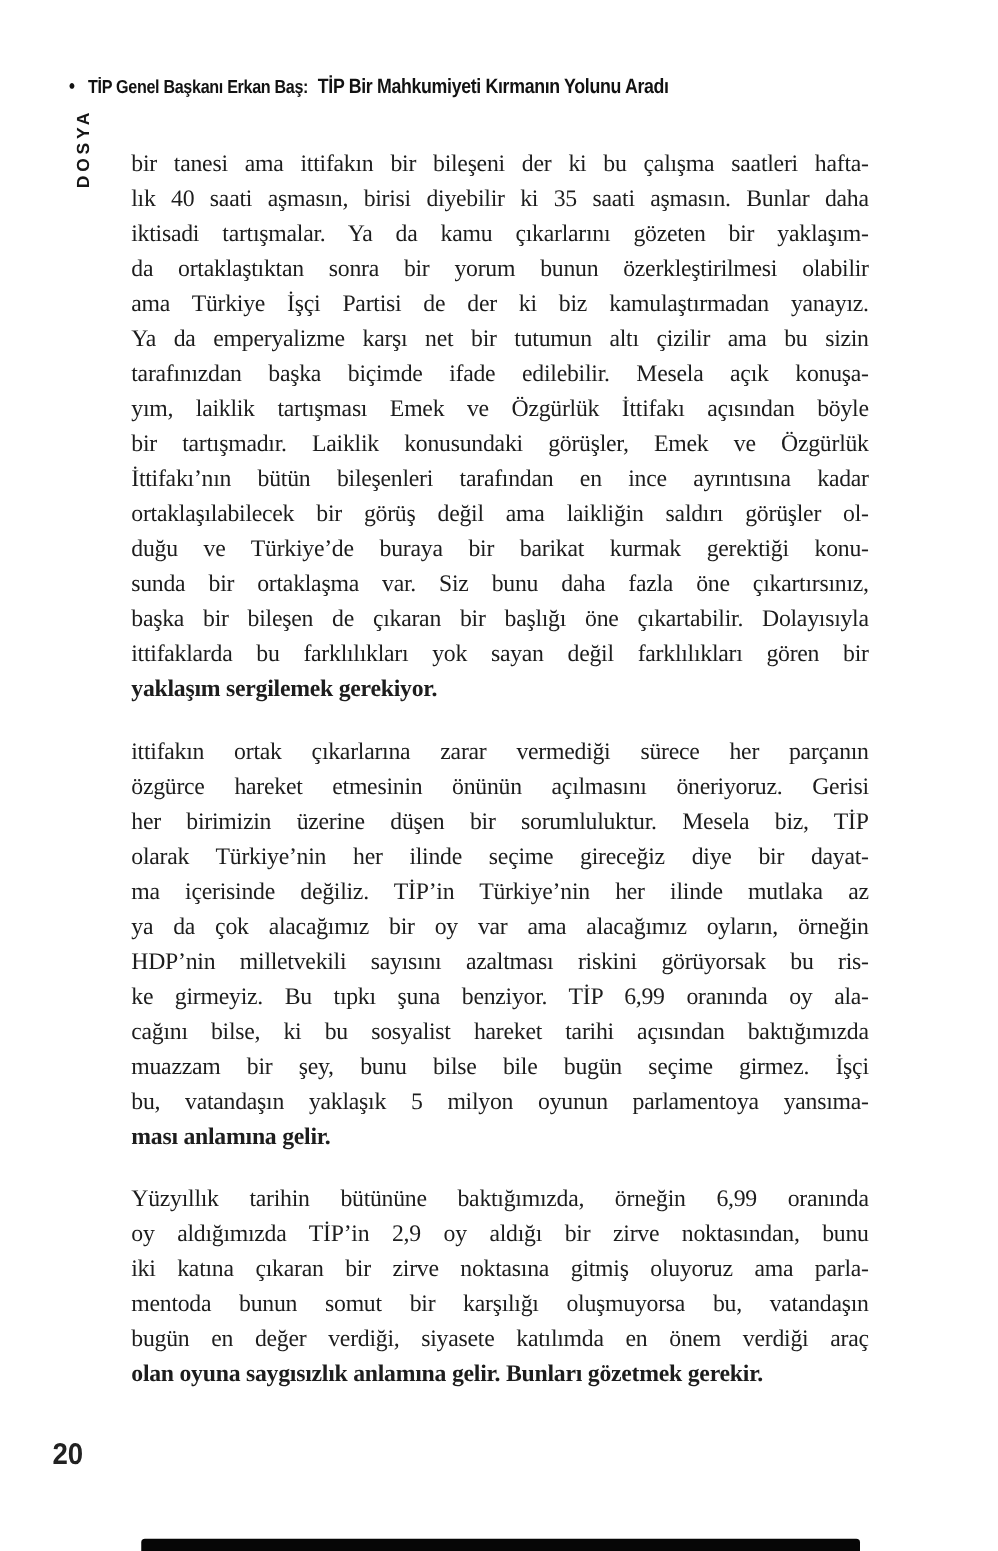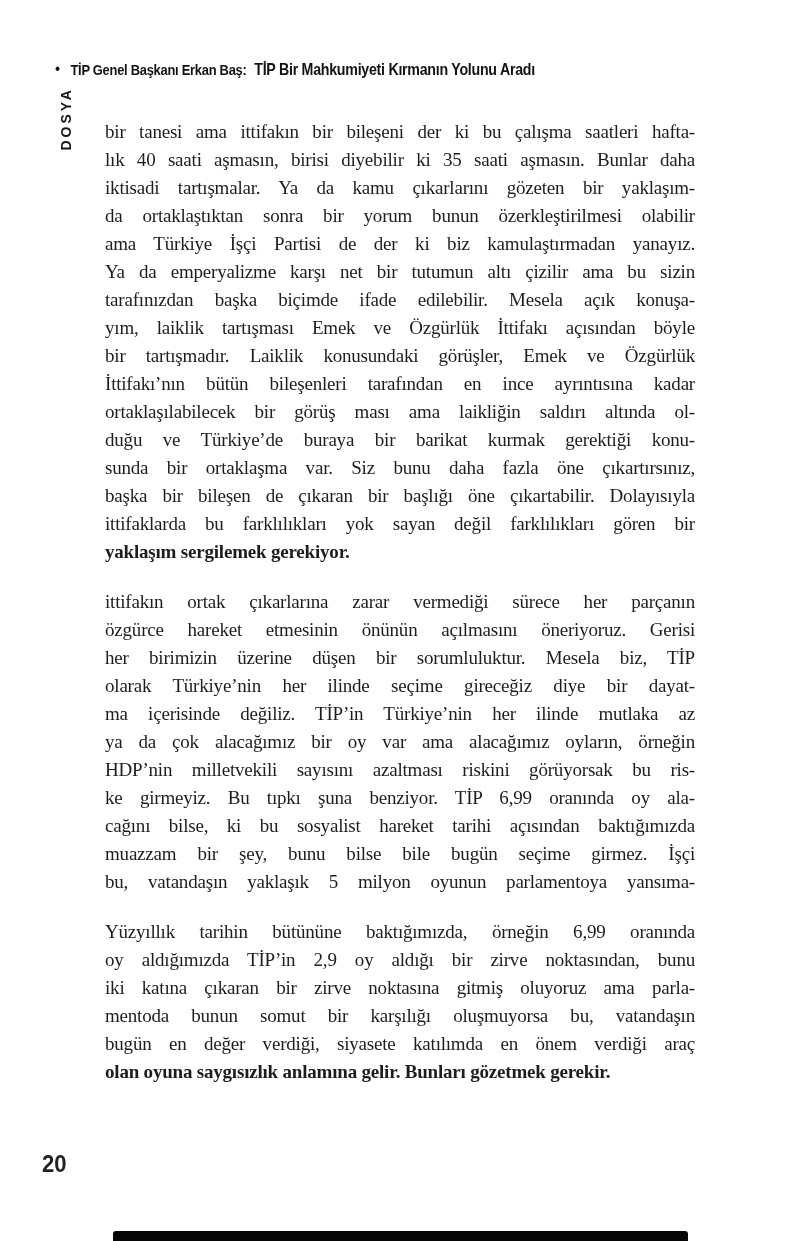--- a/index.html
+++ b/index.html
@@ -59,39 +59,40 @@
       <div class="line">bir tanesi ama ittifakın bir bileşeni der ki bu çalışma saatleri hafta-</div>
       <div class="line">lık 40 saati aşmasın, birisi diyebilir ki 35 saati aşmasın. Bunlar daha</div>
       <div class="line">iktisadi tartışmalar. Ya da kamu çıkarlarını gözeten bir yaklaşım-</div>
       <div class="line">da ortaklaştıktan sonra bir yorum bunun özerkleştirilmesi olabilir</div>
       <div class="line">ama Türkiye İşçi Partisi de der ki biz kamulaştırmadan yanayız.</div>
       <div class="line">Ya da emperyalizme karşı net bir tutumun altı çizilir ama bu sizin</div>
       <div class="line">tarafınızdan başka biçimde ifade edilebilir. Mesela açık konuşa-</div>
       <div class="line">yım, laiklik tartışması Emek ve Özgürlük İttifakı açısından böyle</div>
       <div class="line">bir tartışmadır. Laiklik konusundaki görüşler, Emek ve Özgürlük</div>
       <div class="line">İttifakı’nın bütün bileşenleri tarafından en ince ayrıntısına kadar</div>
-      <div class="line">ortaklaşılabilecek bir görüş ması ama laikliğin saldırı altında ol-</div>
+      <div class="line">ortaklaşılabilecek bir görüş değil ama laikliğin saldırı görüşler ol-</div>
       <div class="line">duğu ve Türkiye’de buraya bir barikat kurmak gerektiği konu-</div>
       <div class="line">sunda bir ortaklaşma var. Siz bunu daha fazla öne çıkartırsınız,</div>
       <div class="line">başka bir bileşen de çıkaran bir başlığı öne çıkartabilir. Dolayısıyla</div>
       <div class="line">ittifaklarda bu farklılıkları yok sayan değil farklılıkları gören bir</div>
       <div class="line last">yaklaşım sergilemek gerekiyor.</div>
     </div>
     <div class="para">
       <div class="line">ittifakın ortak çıkarlarına zarar vermediği sürece her parçanın</div>
       <div class="line">özgürce hareket etmesinin önünün açılmasını öneriyoruz. Gerisi</div>
       <div class="line">her birimizin üzerine düşen bir sorumluluktur. Mesela biz, TİP</div>
       <div class="line">olarak Türkiye’nin her ilinde seçime gireceğiz diye bir dayat-</div>
       <div class="line">ma içerisinde değiliz. TİP’in Türkiye’nin her ilinde mutlaka az</div>
       <div class="line">ya da çok alacağımız bir oy var ama alacağımız oyların, örneğin</div>
       <div class="line">HDP’nin milletvekili sayısını azaltması riskini görüyorsak bu ris-</div>
       <div class="line">ke girmeyiz. Bu tıpkı şuna benziyor. TİP 6,99 oranında oy ala-</div>
       <div class="line">cağını bilse, ki bu sosyalist hareket tarihi açısından baktığımızda</div>
       <div class="line">muazzam bir şey, bunu bilse bile bugün seçime girmez. İşçi</div>
       <div class="line">bu, vatandaşın yaklaşık 5 milyon oyunun parlamentoya yansıma-</div>
+      <div class="line last">ması anlamına gelir.</div>
     </div>
     <div class="para">
       <div class="line">Yüzyıllık tarihin bütününe baktığımızda, örneğin 6,99 oranında</div>
       <div class="line">oy aldığımızda TİP’in 2,9 oy aldığı bir zirve noktasından, bunu</div>
       <div class="line">iki katına çıkaran bir zirve noktasına gitmiş oluyoruz ama parla-</div>
       <div class="line">mentoda bunun somut bir karşılığı oluşmuyorsa bu, vatandaşın</div>
       <div class="line">bugün en değer verdiği, siyasete katılımda en önem verdiği araç</div>
       <div class="line last">olan oyuna saygısızlık anlamına gelir. Bunları gözetmek gerekir.</div>
     </div>
   </main>

